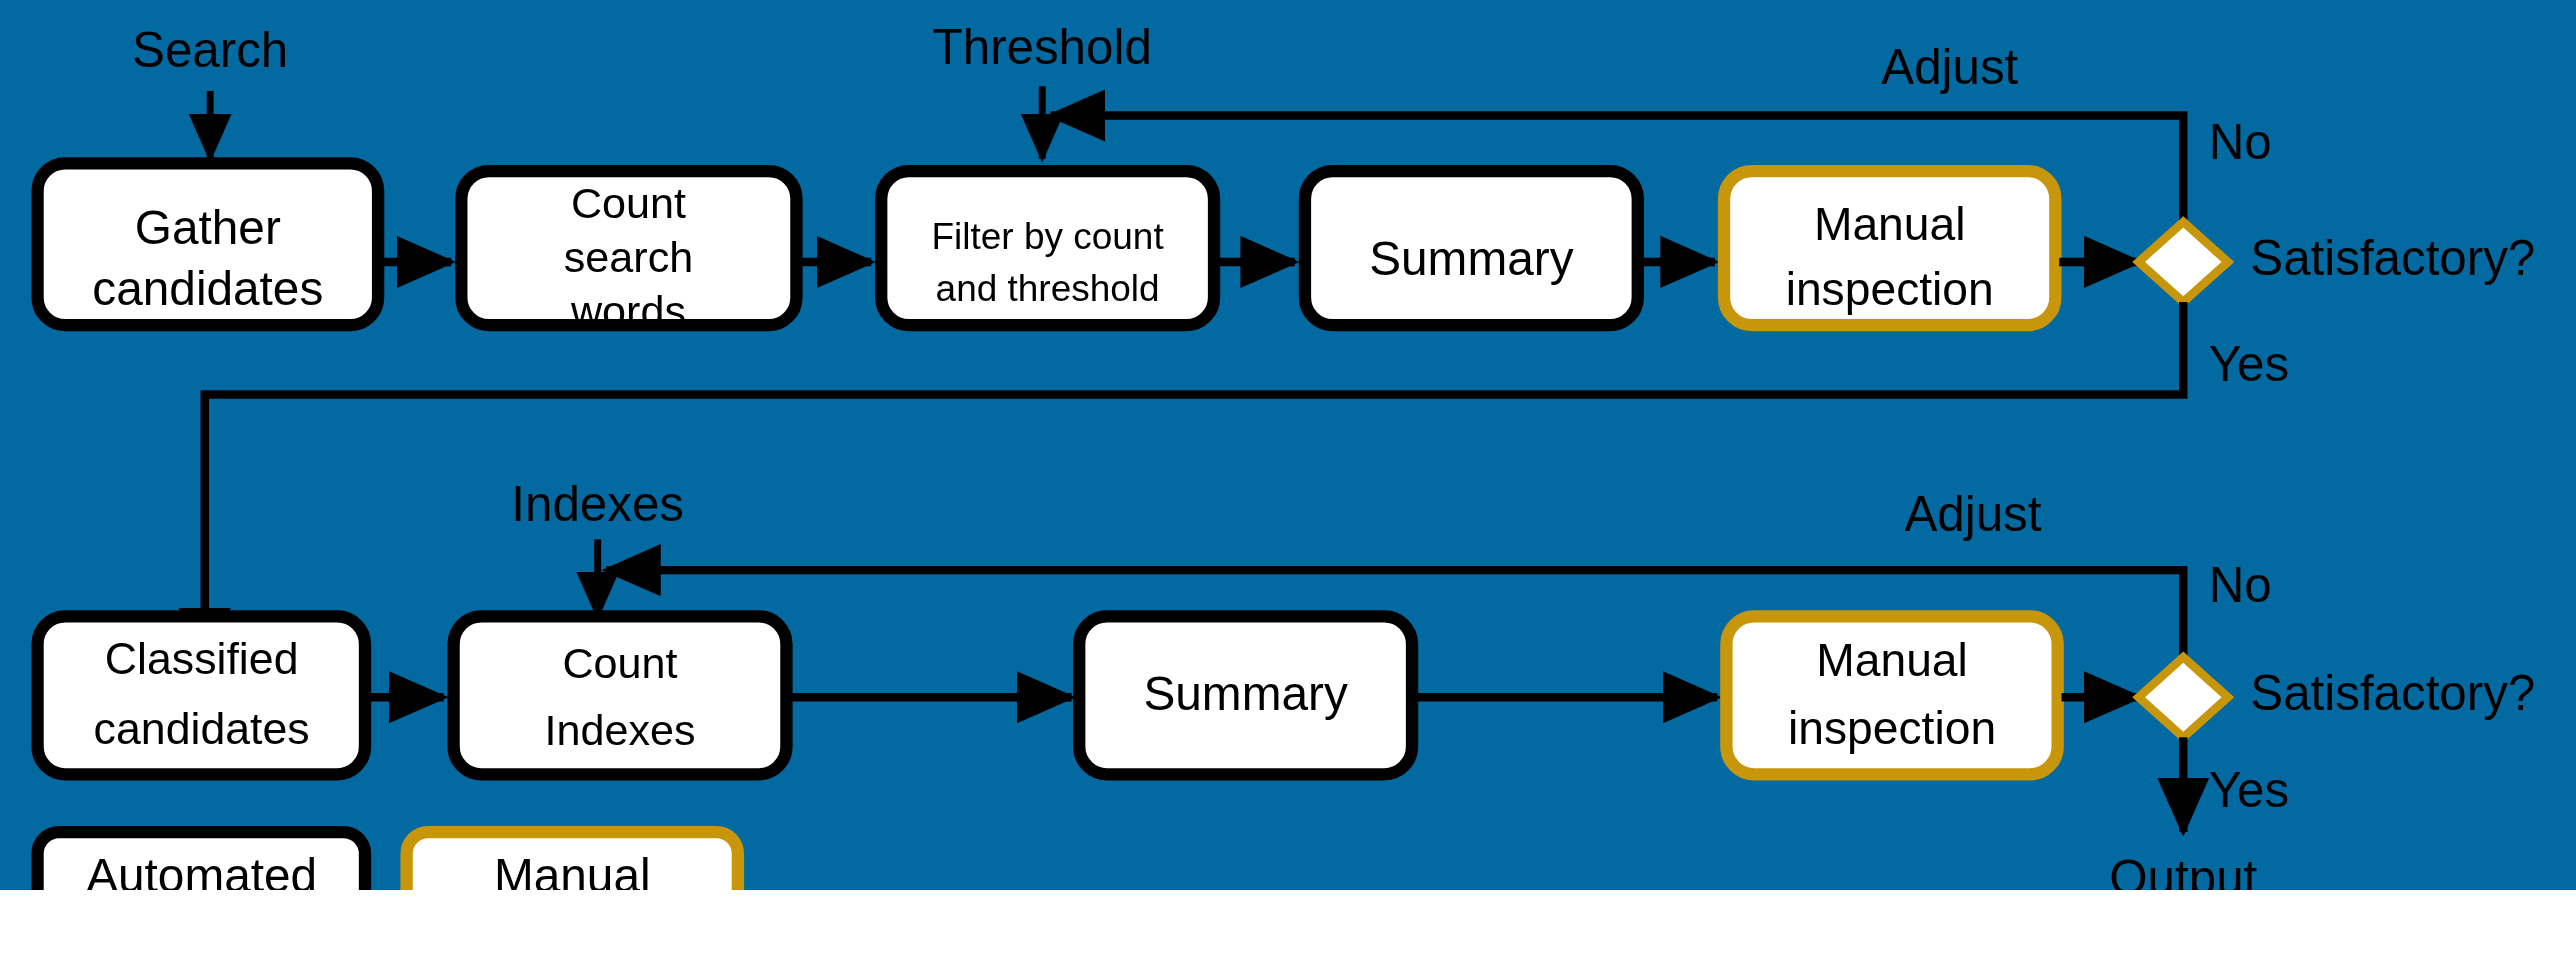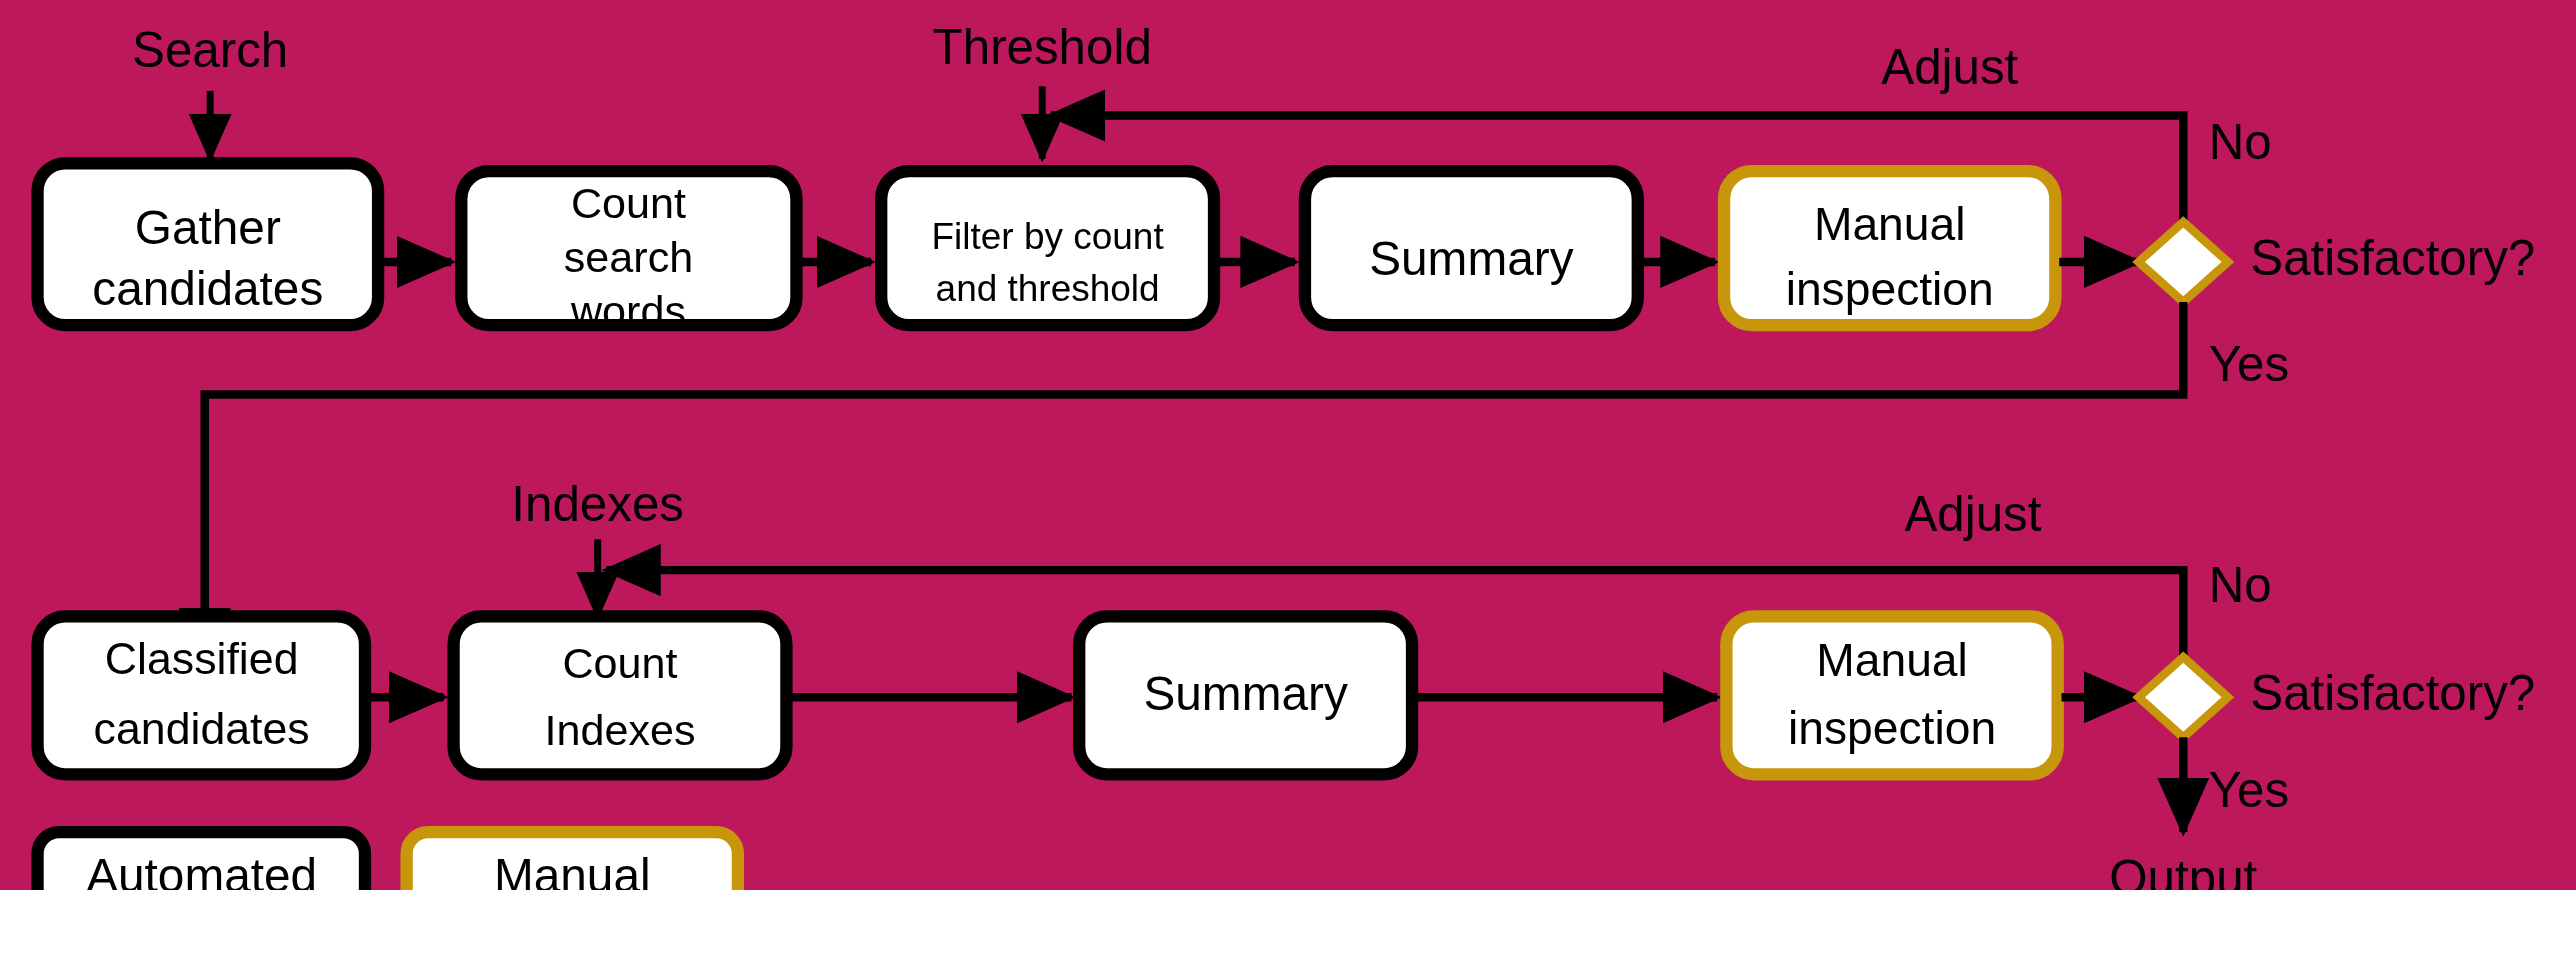--- a/index.html
+++ b/index.html
@@ -4,21 +4,21 @@
 <style>
   html, body {
     margin: 0;
     padding: 0;
     background: #ffffff;
   }
   #root {
     position: relative;
     width: 2576px;
     height: 890px;
-    background: #be185d;
+    background: #0369a1;
     font-family: "Liberation Sans", sans-serif;
     overflow: hidden;
   }
   svg.canvas {
     position: absolute;
     left: 0;
     top: 0;
     width: 2576px;
     height: 970px;
     display: block;

